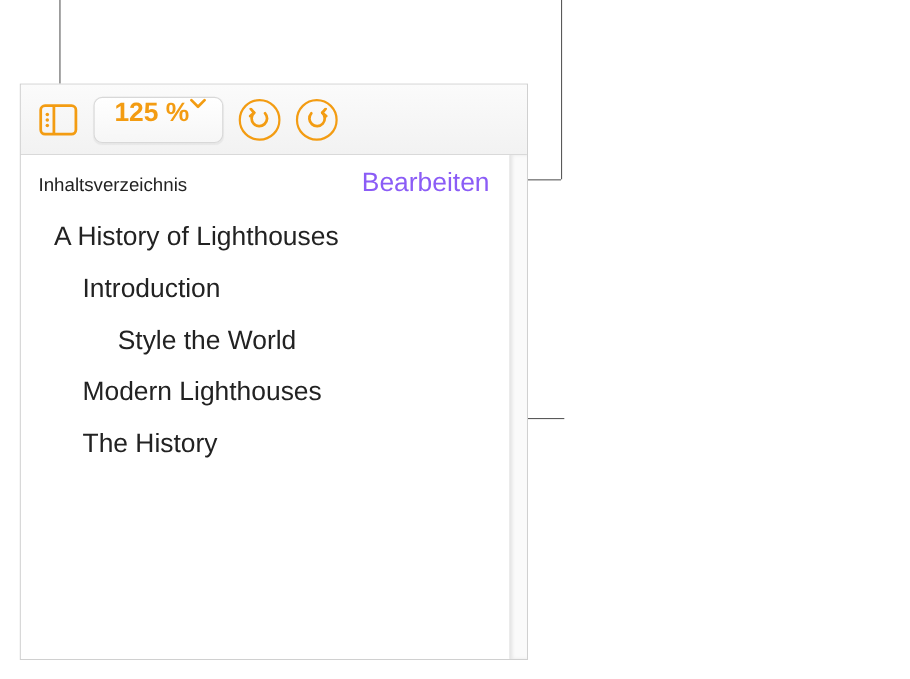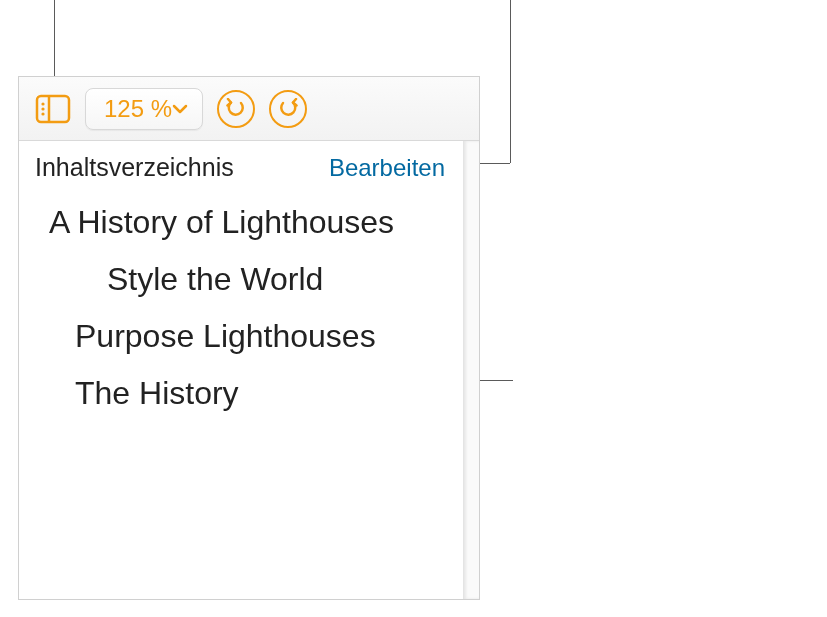--- a/index.html
+++ b/index.html
@@ -32,30 +32,30 @@
     .sidebar-toggle {
       width: 36px;
       height: 32px;
       display: flex;
       align-items: center;
       justify-content: center;
     }
     .sidebar-toggle svg { display: block; }
     .zoom-select {
       display: flex;
-      align-items: center;
+      align-items: flex-start;
       justify-content: center;
       height: 42px;
       padding: 0 14px 0 18px;
       border: 1px solid #d8d8d8;
       border-radius: 8px;
       background: linear-gradient(#ffffff, #f6f6f6);
       box-shadow: 0 1px 1px rgba(0,0,0,0.05);
       font-size: 24px;
-      font-weight: 400;
+      font-weight: 700;
       color: #f39c12;
     }
     .zoom-select .caret {
       display: inline-flex;
     }
     .round-btn {
       width: 38px;
       height: 38px;
       border-radius: 50%;
       border: 2.5px solid #f39c12;
@@ -75,36 +75,36 @@
       background: #ffffff;
       overflow: hidden;
     }
     .sidebar-header {
       display: flex;
       align-items: baseline;
       justify-content: space-between;
       padding: 12px 18px 10px 16px;
     }
     .sidebar-title {
-      font-size: 25px;
+      font-size: 17px;
       color: #222;
       font-weight: 400;
     }
     .edit-link {
       font-size: 24px;
-      color: #0369a1;
+      color: #8b5cf6;
       font-weight: 400;
     }
     .toc {
       padding: 2px 0 12px 0;
       position: relative;
     }
     .toc-item {
       padding: 8px 18px 9px 18px;
-      font-size: 32px;
+      font-size: 24px;
       color: #222;
       line-height: 1.25;
     }
     .indent-0 { padding-left: 30px; }
     .indent-1 { padding-left: 56px; }
     .indent-2 { padding-left: 88px; }
     .scroll-edge {
       width: 16px;
       background: #fafafa;
       border-left: 1px solid #e4e4e4;
@@ -171,21 +171,22 @@
   </div>
 
   <div class="sidebar">
     <div class="sidebar-body">
       <div class="sidebar-header">
         <span class="sidebar-title">Inhaltsverzeichnis</span>
         <span class="edit-link">Bearbeiten</span>
       </div>
       <div class="toc" id="toc-list">
           <div class="toc-item indent-0">A History of Lighthouses</div>
+          <div class="toc-item indent-1">Introduction</div>
           <div class="toc-item indent-2">Style the World</div>
-          <div class="toc-item indent-1">Purpose Lighthouses</div>
+          <div class="toc-item indent-1">Modern Lighthouses</div>
           <div class="toc-item indent-1">The History</div>
         </div>
     </div>
     <div class="scroll-edge"></div>
   </div>
 
 </div>
 
 </body></html>

